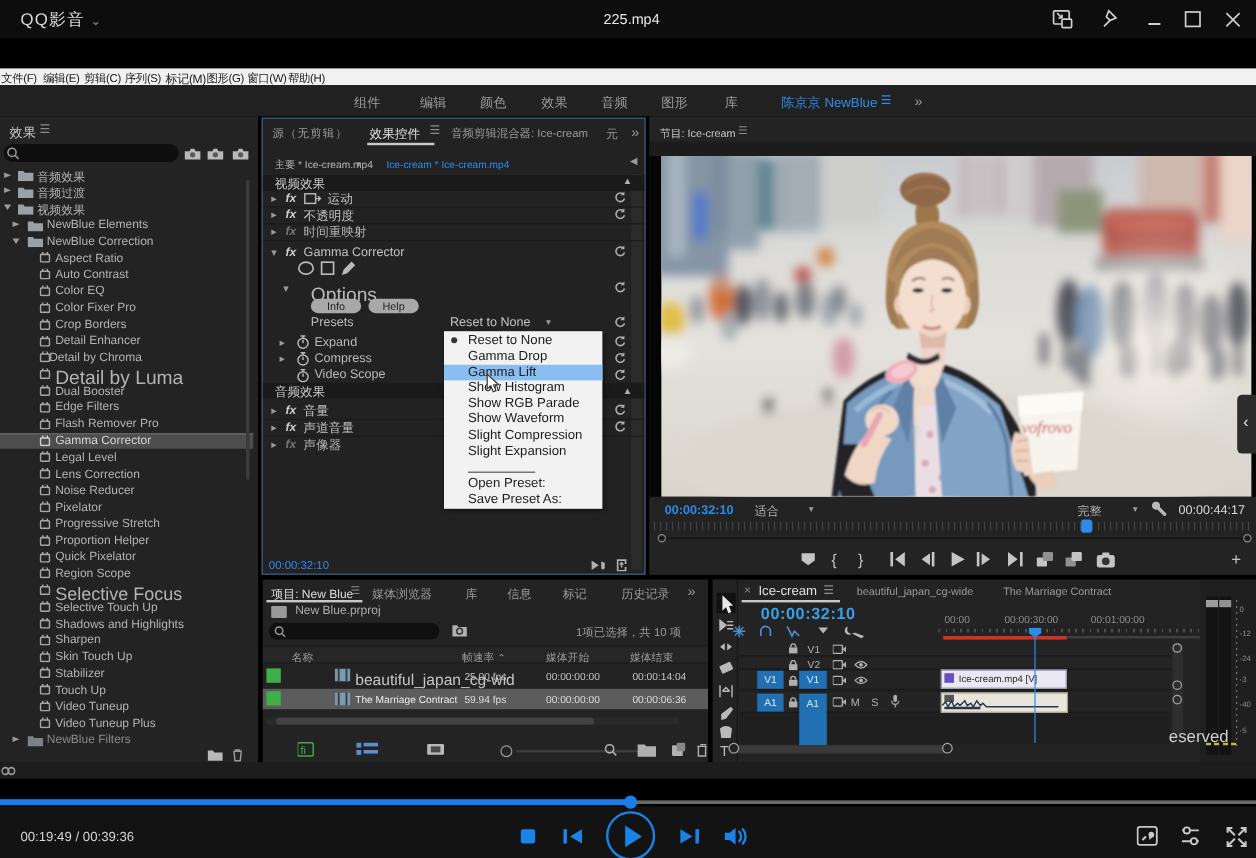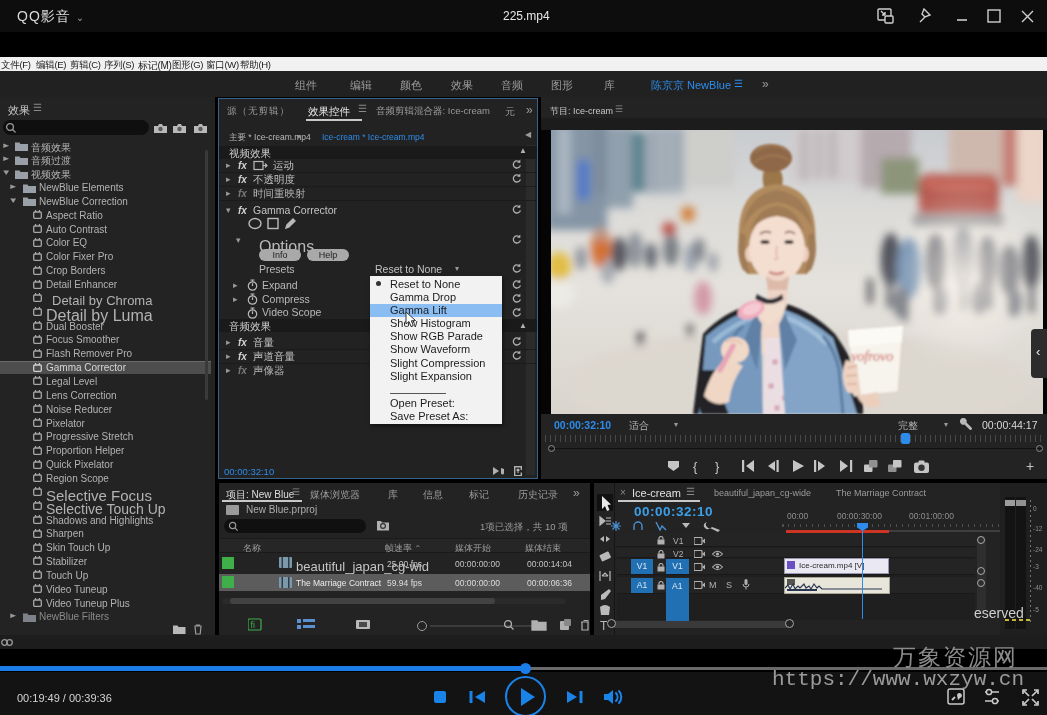--- a/index.html
+++ b/index.html
@@ -116,36 +116,36 @@
 <div class="tx" style="left:46px;top:265.1px;font-size:10px;color:#b3b3b3">Crop Borders</div>
 <svg class="abs" style="left:33px;top:280px" width="9" height="9" viewBox="0 0 9 9">
       <rect x="0.7" y="2" width="7.6" height="6.3" rx="1" fill="none" stroke="#a8a8a8" stroke-width="1.3"></rect>
       <path d="M2.5 2V1a2 2 0 0 1 4 0v1" fill="none" stroke="#a8a8a8" stroke-width="1.2"></path>
     </svg>
 <div class="tx" style="left:46px;top:279.0px;font-size:10px;color:#b3b3b3">Detail Enhancer</div>
 <svg class="abs" style="left:33px;top:293px" width="9" height="9" viewBox="0 0 9 9">
       <rect x="0.7" y="2" width="7.6" height="6.3" rx="1" fill="none" stroke="#a8a8a8" stroke-width="1.3"></rect>
       <path d="M2.5 2V1a2 2 0 0 1 4 0v1" fill="none" stroke="#a8a8a8" stroke-width="1.2"></path>
     </svg>
-<div class="tx" style="left:52px;top:292.9px;font-size:13px;color:#b3b3b3">Detail by Chroma</div>
+<div class="tx" style="left:41px;top:292.9px;font-size:10px;color:#b3b3b3">Detail by Chroma</div>
 <svg class="abs" style="left:33px;top:307px" width="9" height="9" viewBox="0 0 9 9">
       <rect x="0.7" y="2" width="7.6" height="6.3" rx="1" fill="none" stroke="#a8a8a8" stroke-width="1.3"></rect>
       <path d="M2.5 2V1a2 2 0 0 1 4 0v1" fill="none" stroke="#a8a8a8" stroke-width="1.2"></path>
     </svg>
 <div class="tx" style="left:46px;top:306.7px;font-size:16px;color:#b3b3b3">Detail by Luma</div>
 <svg class="abs" style="left:33px;top:321px" width="9" height="9" viewBox="0 0 9 9">
       <rect x="0.7" y="2" width="7.6" height="6.3" rx="1" fill="none" stroke="#a8a8a8" stroke-width="1.3"></rect>
       <path d="M2.5 2V1a2 2 0 0 1 4 0v1" fill="none" stroke="#a8a8a8" stroke-width="1.2"></path>
     </svg>
 <div class="tx" style="left:46px;top:320.5px;font-size:10px;color:#b3b3b3">Dual Booster</div>
 <svg class="abs" style="left:33px;top:335px" width="9" height="9" viewBox="0 0 9 9">
       <rect x="0.7" y="2" width="7.6" height="6.3" rx="1" fill="none" stroke="#a8a8a8" stroke-width="1.3"></rect>
       <path d="M2.5 2V1a2 2 0 0 1 4 0v1" fill="none" stroke="#a8a8a8" stroke-width="1.2"></path>
     </svg>
-<div class="tx" style="left:46px;top:334.4px;font-size:10px;color:#b3b3b3">Focus Smoother</div>
+<div class="tx" style="left:46px;top:334.4px;font-size:10px;color:#b3b3b3">Edge Filters</div>
 <svg class="abs" style="left:33px;top:349px" width="9" height="9" viewBox="0 0 9 9">
       <rect x="0.7" y="2" width="7.6" height="6.3" rx="1" fill="none" stroke="#a8a8a8" stroke-width="1.3"></rect>
       <path d="M2.5 2V1a2 2 0 0 1 4 0v1" fill="none" stroke="#a8a8a8" stroke-width="1.2"></path>
     </svg>
 <div class="tx" style="left:46px;top:348.2px;font-size:10px;color:#b3b3b3">Flash Remover Pro</div>
 <div class="abs" style="left:0;top:361px;width:211px;height:13px;background:#4d4d4d;border-top:1px solid #6a6a6a"></div>
 <svg class="abs" style="left:33px;top:363px" width="9" height="9" viewBox="0 0 9 9">
       <rect x="0.7" y="2" width="7.6" height="6.3" rx="1" fill="none" stroke="#d0d0d0" stroke-width="1.3"></rect>
       <path d="M2.5 2V1a2 2 0 0 1 4 0v1" fill="none" stroke="#d0d0d0" stroke-width="1.2"></path>
     </svg>
@@ -192,21 +192,21 @@
 <div class="tx" style="left:46px;top:472.9px;font-size:10px;color:#b3b3b3">Region Scope</div>
 <svg class="abs" style="left:33px;top:487px" width="9" height="9" viewBox="0 0 9 9">
       <rect x="0.7" y="2" width="7.6" height="6.3" rx="1" fill="none" stroke="#a8a8a8" stroke-width="1.3"></rect>
       <path d="M2.5 2V1a2 2 0 0 1 4 0v1" fill="none" stroke="#a8a8a8" stroke-width="1.2"></path>
     </svg>
 <div class="tx" style="left:46px;top:486.8px;font-size:15px;color:#b3b3b3">Selective Focus</div>
 <svg class="abs" style="left:33px;top:501px" width="9" height="9" viewBox="0 0 9 9">
       <rect x="0.7" y="2" width="7.6" height="6.3" rx="1" fill="none" stroke="#a8a8a8" stroke-width="1.3"></rect>
       <path d="M2.5 2V1a2 2 0 0 1 4 0v1" fill="none" stroke="#a8a8a8" stroke-width="1.2"></path>
     </svg>
-<div class="tx" style="left:46px;top:500.6px;font-size:14px;color:#b3b3b3">Selective Touch Up</div>
+<div class="tx" style="left:46px;top:500.6px;font-size:10px;color:#b3b3b3">Selective Touch Up</div>
 <svg class="abs" style="left:33px;top:515px" width="9" height="9" viewBox="0 0 9 9">
       <rect x="0.7" y="2" width="7.6" height="6.3" rx="1" fill="none" stroke="#a8a8a8" stroke-width="1.3"></rect>
       <path d="M2.5 2V1a2 2 0 0 1 4 0v1" fill="none" stroke="#a8a8a8" stroke-width="1.2"></path>
     </svg>
 <div class="tx" style="left:46px;top:514.5px;font-size:10px;color:#b3b3b3">Shadows and Highlights</div>
 <svg class="abs" style="left:33px;top:529px" width="9" height="9" viewBox="0 0 9 9">
       <rect x="0.7" y="2" width="7.6" height="6.3" rx="1" fill="none" stroke="#a8a8a8" stroke-width="1.3"></rect>
       <path d="M2.5 2V1a2 2 0 0 1 4 0v1" fill="none" stroke="#a8a8a8" stroke-width="1.2"></path>
     </svg>
 <div class="tx" style="left:46px;top:528.3px;font-size:10px;color:#b3b3b3">Sharpen</div>
@@ -842,14 +842,12 @@
 <g>
           <path d="M38 4 h14 M38 13 h14" stroke-width="1.6"></path>
           <circle cx="42" cy="4" r="2.6" fill="#131313"></circle>
           <circle cx="48" cy="13" r="2.6" fill="#131313"></circle>
         </g>
 <g stroke-width="1.7">
           <path d="M76 6 V2 h4 M87 2 h4 v4 M91 13 v4 h-4 M80 17 h-4 v-4 M77 3 l5 5 M90 3 l-5 5 M90 16 l-5-5 M77 16 l5-5"></path>
         </g>
 </g>
     </svg>
-<div class="tx" style="left:893px;top:642px;font-size:23px;color:#8b8b8b;letter-spacing:2px;z-index:30">万象资源网</div>
-<div class="tx" style="left:772px;top:668px;font-size:21px;color:#9b9b9b;font-family:'Liberation Mono',monospace;letter-spacing:0;z-index:30">https://www.wxzyw.cn</div>
 </div>
 </body></html>

